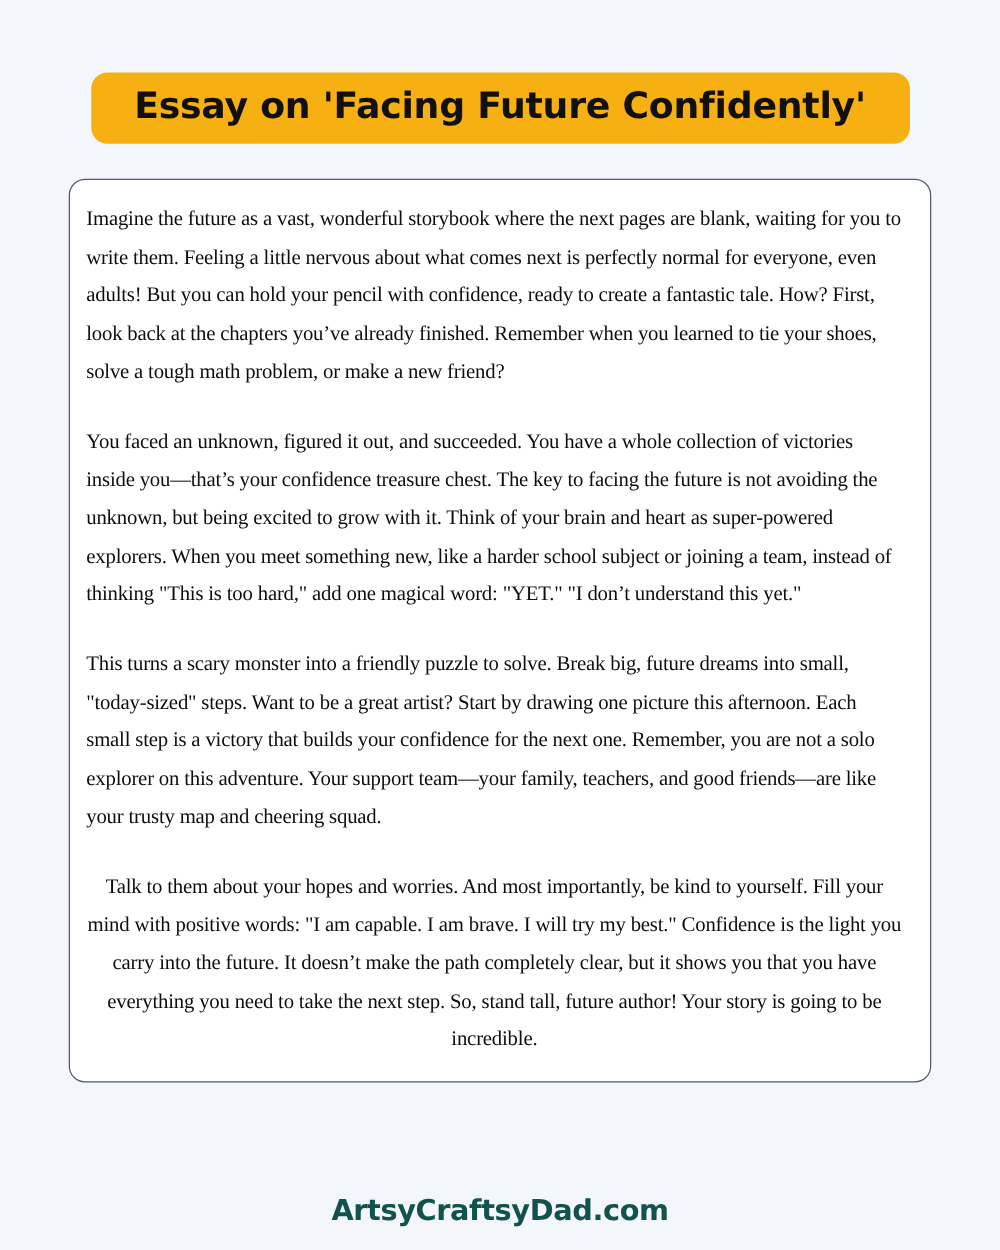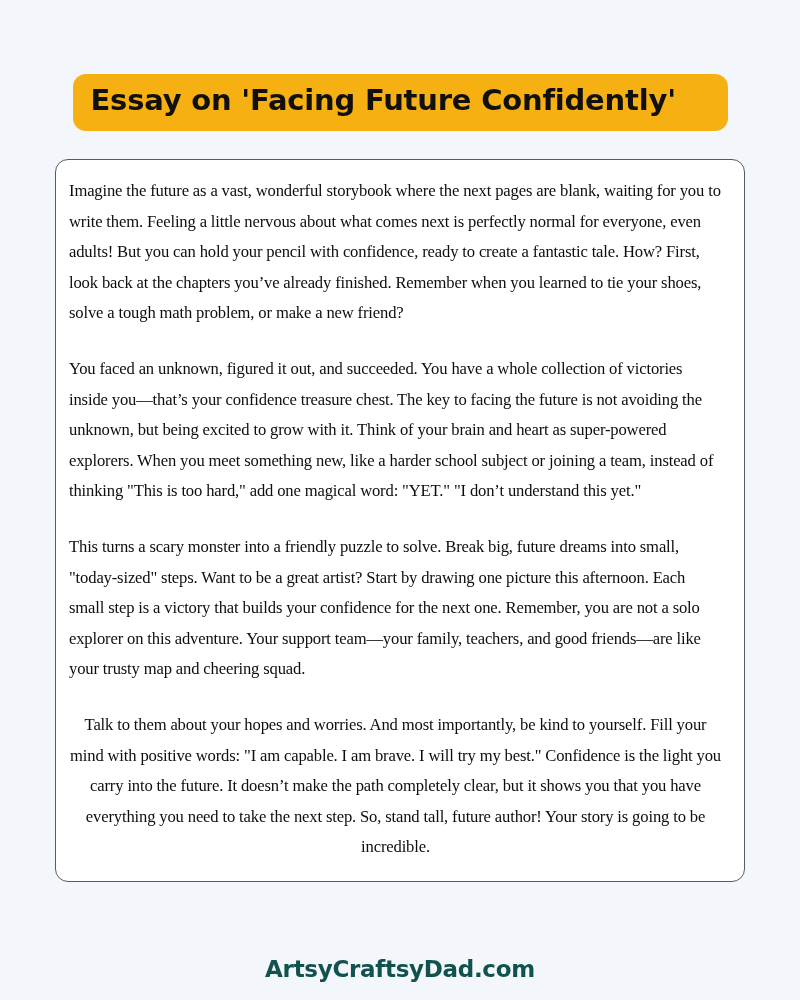--- a/index.html
+++ b/index.html
@@ -19,28 +19,29 @@
     width: 800px;
     height: 1000px;
     box-sizing: border-box;
     display: flex;
     flex-direction: column;
     align-items: center;
   }
 
   
   .title-banner {
-    margin-top: 74px;
+    margin-top: 58px;
     width: 655px;
     min-height: 57px;
     box-sizing: border-box;
     background: #f7b012;
     border-radius: 13px;
     display: flex;
     align-items: center;
+    justify-content: center;
     padding: 4px 18px 8px 18px;
   }
   .title-text {
     font-family: "DejaVu Sans", sans-serif;
     font-weight: bold;
     font-size: 29px;
     letter-spacing: -0.2px;
     color: #12100c;
     text-align: center;
     line-height: 1.1;

